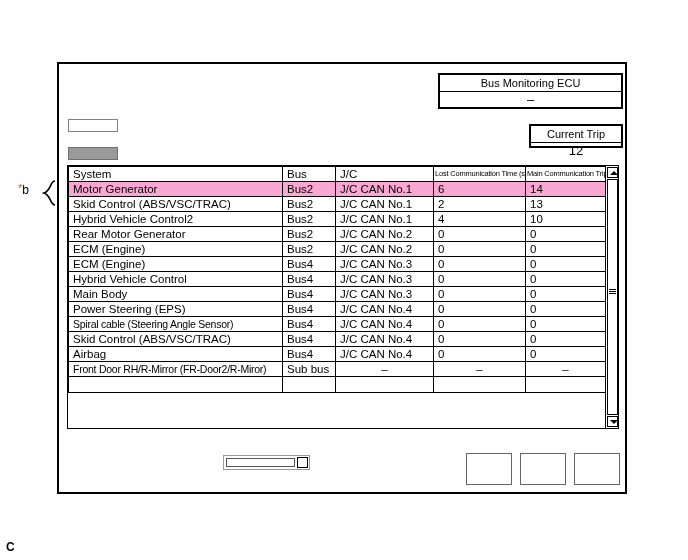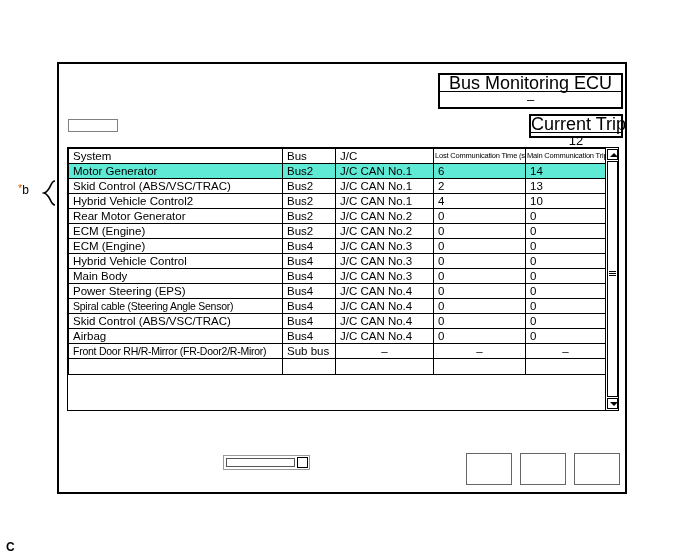--- a/index.html
+++ b/index.html
@@ -32,42 +32,42 @@
   .info-box {
     position: absolute;
     border: 2px solid #000000;
     background: #ffffff;
     box-sizing: border-box;
   }
   .info-box .info-title {
     height: 17px;
     line-height: 17px;
     text-align: center;
-    font-size: 18px;
+    font-size: 11px;
     border-bottom: 1px solid #000000;
     box-sizing: border-box;
     white-space: nowrap;
   }
   .info-box .info-value {
     height: 17px;
     line-height: 16px;
     text-align: center;
     font-size: 13px;
     box-sizing: border-box;
     white-space: nowrap;
   }
   #ecu-box {
     left: 379px;
     top: 9px;
     width: 185px;
     height: 36px;
   }
   #trip-box {
     left: 470px;
-    top: 50px;
+    top: 60px;
     width: 94px;
     height: 24px;
   }
 
   
   .swatch {
     position: absolute;
     width: 50px;
     height: 13px;
     box-sizing: border-box;
@@ -82,21 +82,21 @@
     left: 9px;
     top: 83px;
     border: 1px solid #707070;
     background: #9a9a9a;
   }
 
   
   #grid-wrap {
     position: absolute;
     left: 8px;
-    top: 83px;
+    top: 101px;
     width: 552px;
     height: 264px;
     border: 1px solid #000000;
     background: #ffffff;
     box-sizing: border-box;
     display: flex;
   }
   #grid-table-area {
     flex: 1 1 auto;
     overflow: hidden;
@@ -126,21 +126,21 @@
     background: #ffffff;
   }
   table.grid th.num-head {
     text-align: center;
     padding: 0 1px;
     font-size: 7.5px;
     letter-spacing: -0.2px;
     font-stretch: condensed;
   }
   table.grid tr.row-selected td {
-    background: #5eead4;
+    background: #f9a8d4;
   }
   table.grid td.dash {
     text-align: center;
     padding: 0;
   }
   table.grid td.sys-long {
     font-size: 10.5px;
     letter-spacing: -0.25px;
   }
   table.grid tr.row-blank td { height: 16px; }

